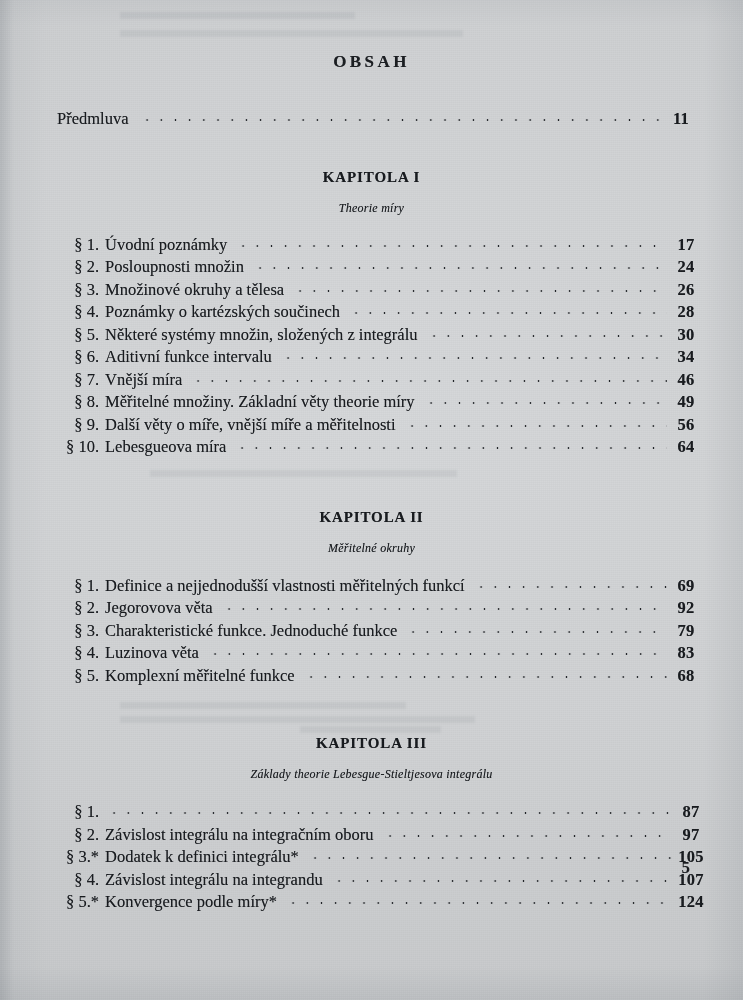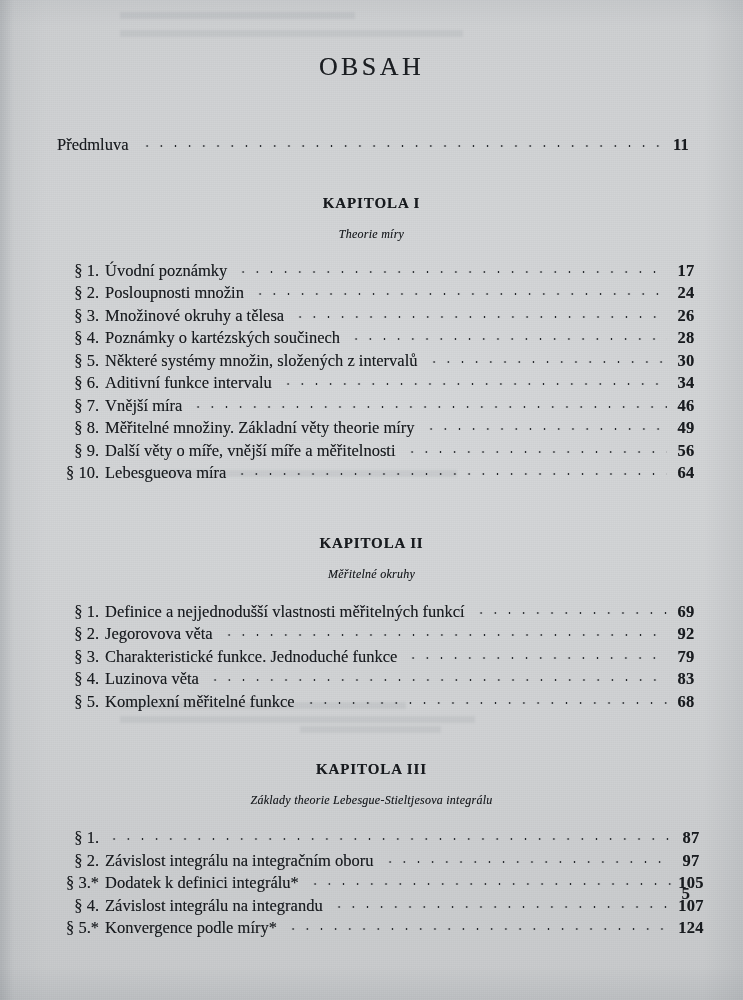--- a/index.html
+++ b/index.html
@@ -56,23 +56,23 @@
 
   .content {
     position: relative;
     z-index: 3;
     color: #16181c;
   }
 
   
   .doc-title {
     text-align: center;
-    font-size: 26px;
+    font-size: 17px;
     letter-spacing: 3.4px;
-    font-weight: 400;
+    font-weight: 700;
     margin: 0;
     padding-top: 52px;
     color: #191c20;
     text-shadow: 0 0 0.6px rgba(25,28,32,0.55);
   }
 
   .chapter-head {
     text-align: center;
     font-size: 15px;
     font-weight: 700;
@@ -173,21 +173,21 @@
 <body>
 
 <div id="page">
   <div id="paper-shade"></div>
   <div id="showthrough"></div>
 
   <div class="content">
 
     <h1 class="doc-title">OBSAH</h1>
 
-    <div style="margin-top:52px; padding-left:57px; padding-right:45px;">
+    <div style="margin-top:36px; padding-left:57px; padding-right:45px;">
       <div class="toc-row preface-row">
         <span class="sec-title">Předmluva</span>
         <span class="leader"></span>
         <span class="pg">11</span>
       </div>
     </div>
 
     <div style="margin-top:38px;">
       <div class="chapter-head">KAPITOLA I</div>
       <div class="chapter-sub" style="margin-top:15px;">Theorie míry</div>
@@ -211,21 +211,21 @@
           <span class="pg">26</span>
         </li>
         <li class="toc-row">
           <span class="sec-num">§ 4.</span>
           <span class="sec-title">Poznámky o kartézských součinech</span>
           <span class="leader"></span>
           <span class="pg">28</span>
         </li>
         <li class="toc-row">
           <span class="sec-num">§ 5.</span>
-          <span class="sec-title">Některé systémy množin, složených z intervalů</span>
+          <span class="sec-title">Některé systémy množin, složených z integrálu</span>
           <span class="leader"></span>
           <span class="pg">30</span>
         </li>
         <li class="toc-row">
           <span class="sec-num">§ 6.</span>
           <span class="sec-title">Aditivní funkce intervalu</span>
           <span class="leader"></span>
           <span class="pg">34</span>
         </li>
         <li class="toc-row">

